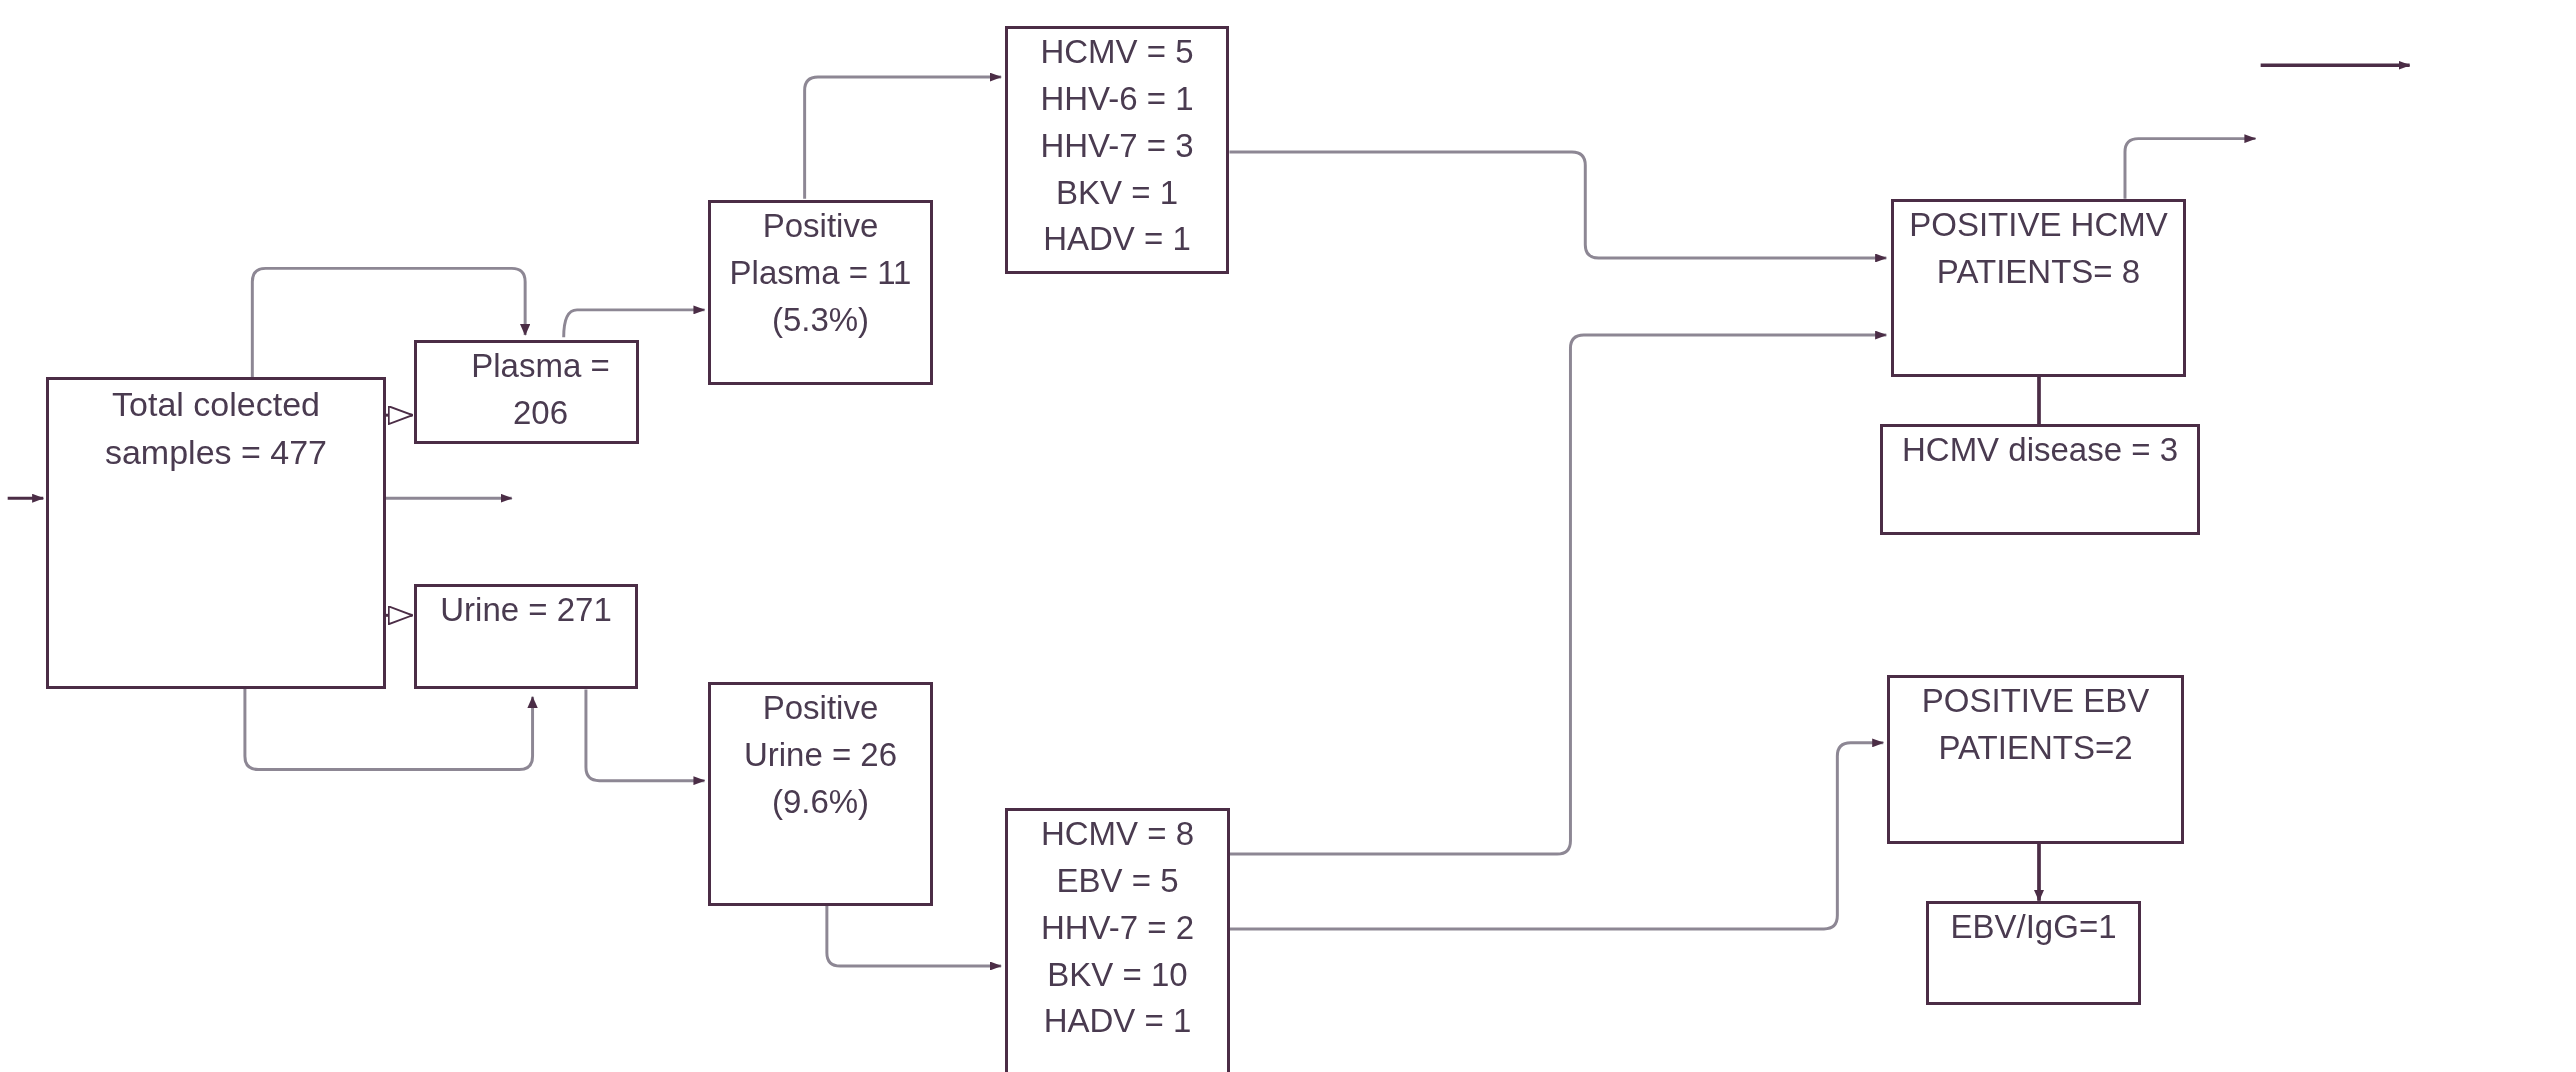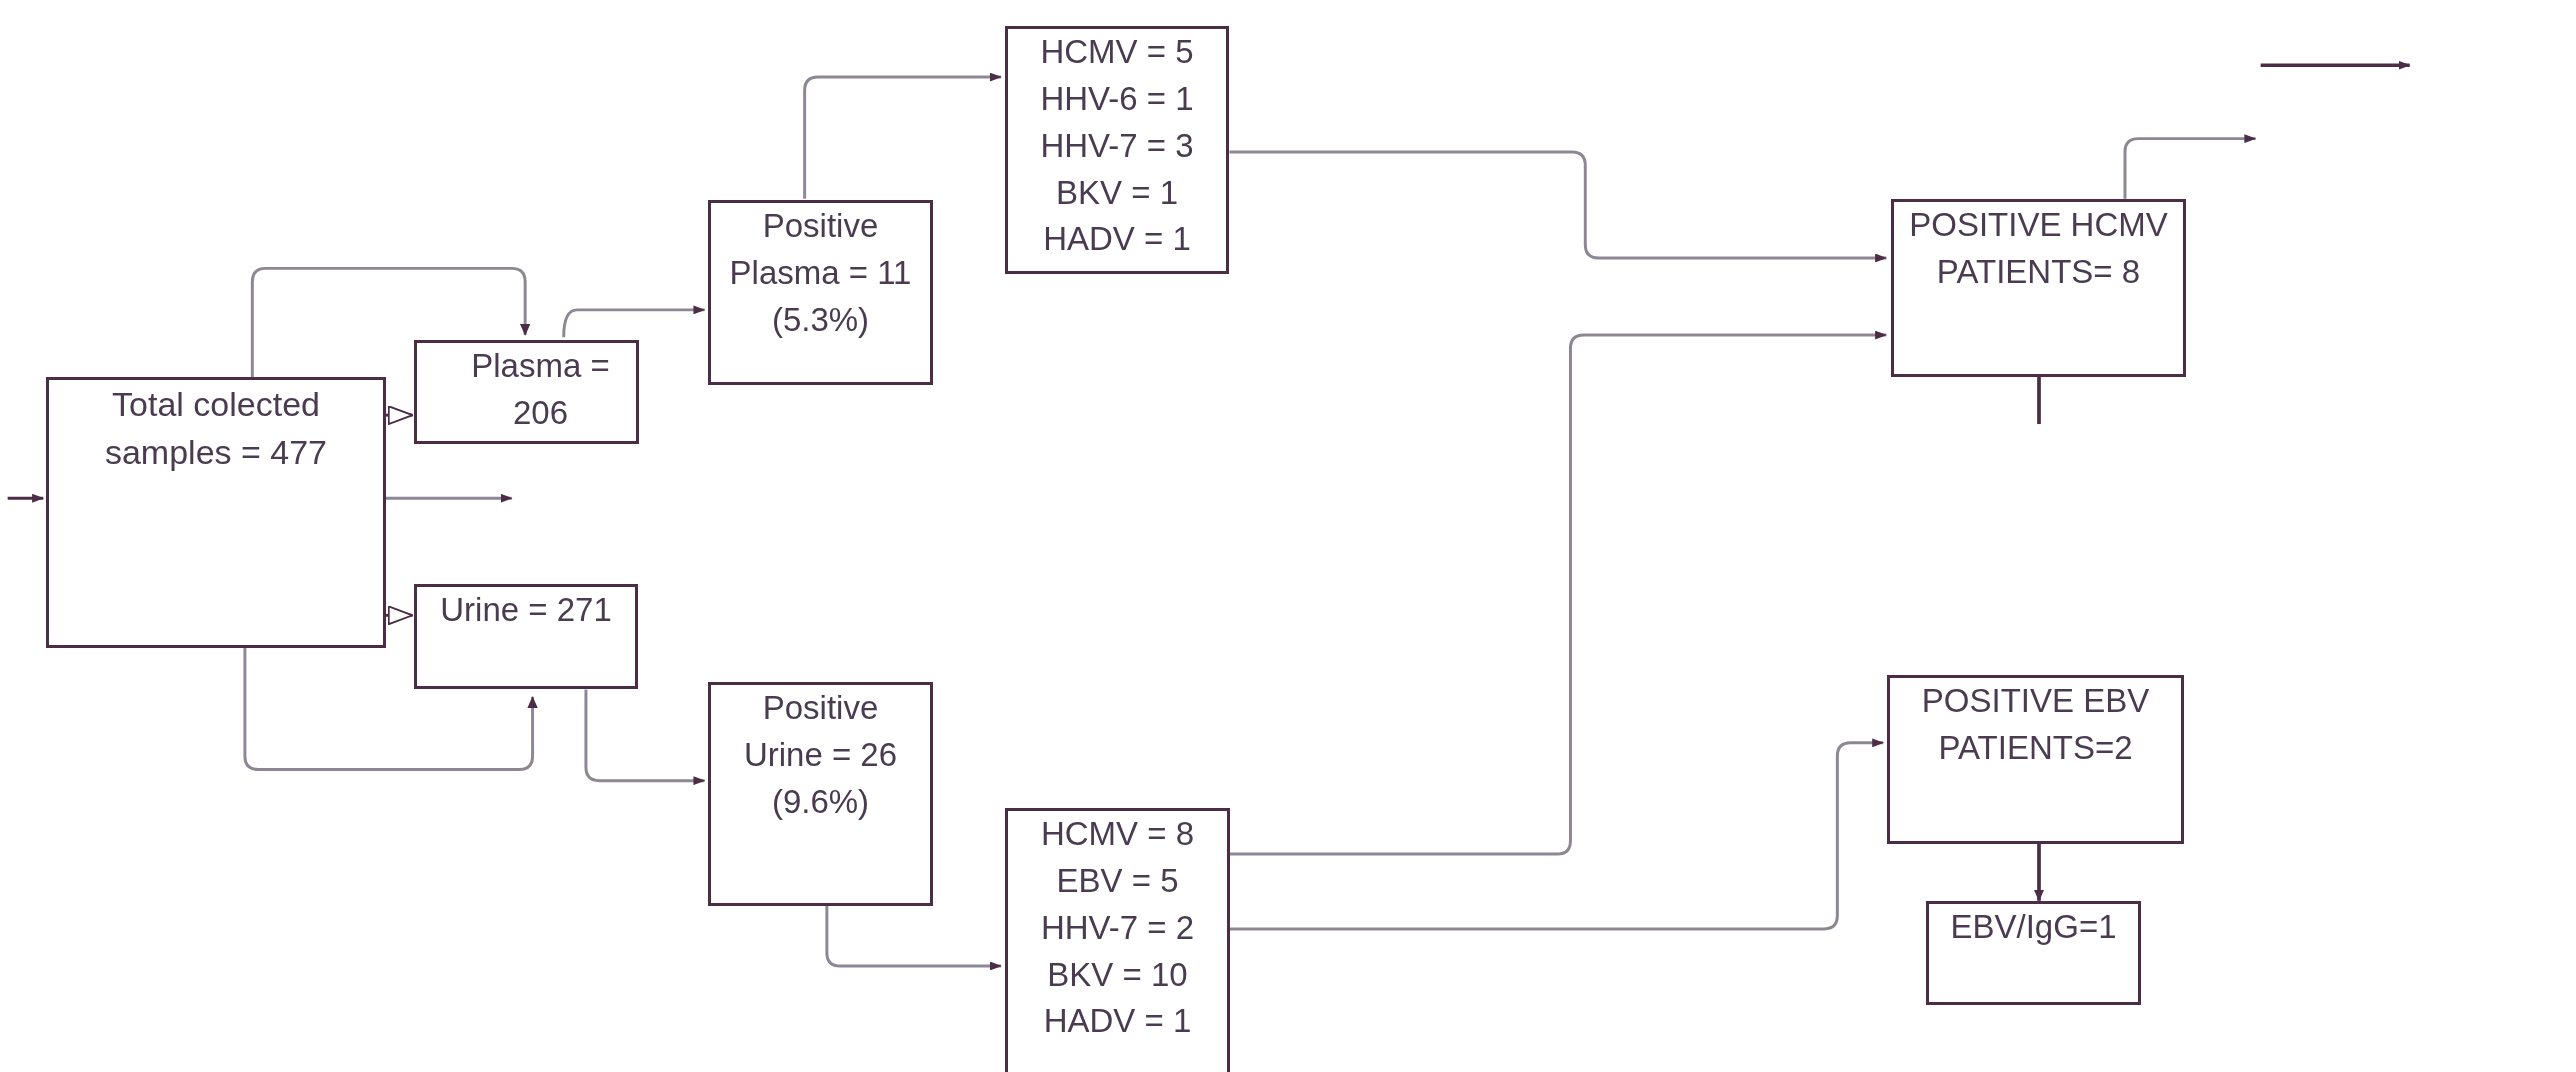--- a/index.html
+++ b/index.html
@@ -62,21 +62,21 @@
       <path d="M2866,268 L2866,205 Q2866,187 2884,187 L3042,187" stroke="#8d8794" marker-end="url(#ahD)"></path>
 
       <path d="M3049,88 L3250,88" stroke="#4b2d46" stroke-width="5" marker-end="url(#ahD)"></path>
 
       <path d="M2750,505 L2750,572" stroke="#4b2d46" stroke-width="5"></path>
 
       <path d="M2750,1135 L2750,1215" stroke="#4b2d46" stroke-width="5" marker-end="url(#ahDown)"></path>
     </g>
   </svg>
 
-  <div class="node" style="left:46px;top:377px;width:340px;height:271px;">
+  <div class="node" style="left:46px;top:377px;width:340px;height:312px;">
     <div class="txt f46">Total colected
 samples = 477</div>
   </div>
 
   <div class="node" style="left:414px;top:340px;width:225px;height:104px;padding-left:28px;">
     <div class="txt f44">Plasma =
 206</div>
   </div>
 
   <div class="node" style="left:414px;top:584px;width:224px;height:105px;">
@@ -109,20 +109,23 @@
 HHV-7 = 2
 BKV = 10
 HADV = 1</div>
   </div>
 
   <div class="node" style="left:1891px;top:199px;width:295px;height:178px;">
     <div class="txt f44">POSITIVE HCMV
 PATIENTS= 8</div>
   </div>
 
+  <div class="node" style="left:1880px;top:424px;width:320px;height:111px;">
+    <div class="txt f44">HCMV disease = 3</div>
+  </div>
 
 
   <div class="node" style="left:1887px;top:675px;width:297px;height:169px;">
     <div class="txt f44">POSITIVE EBV
 PATIENTS=2</div>
   </div>
 
   <div class="node" style="left:1926px;top:901px;width:215px;height:104px;">
     <div class="txt f44">EBV/IgG=1</div>
   </div>

